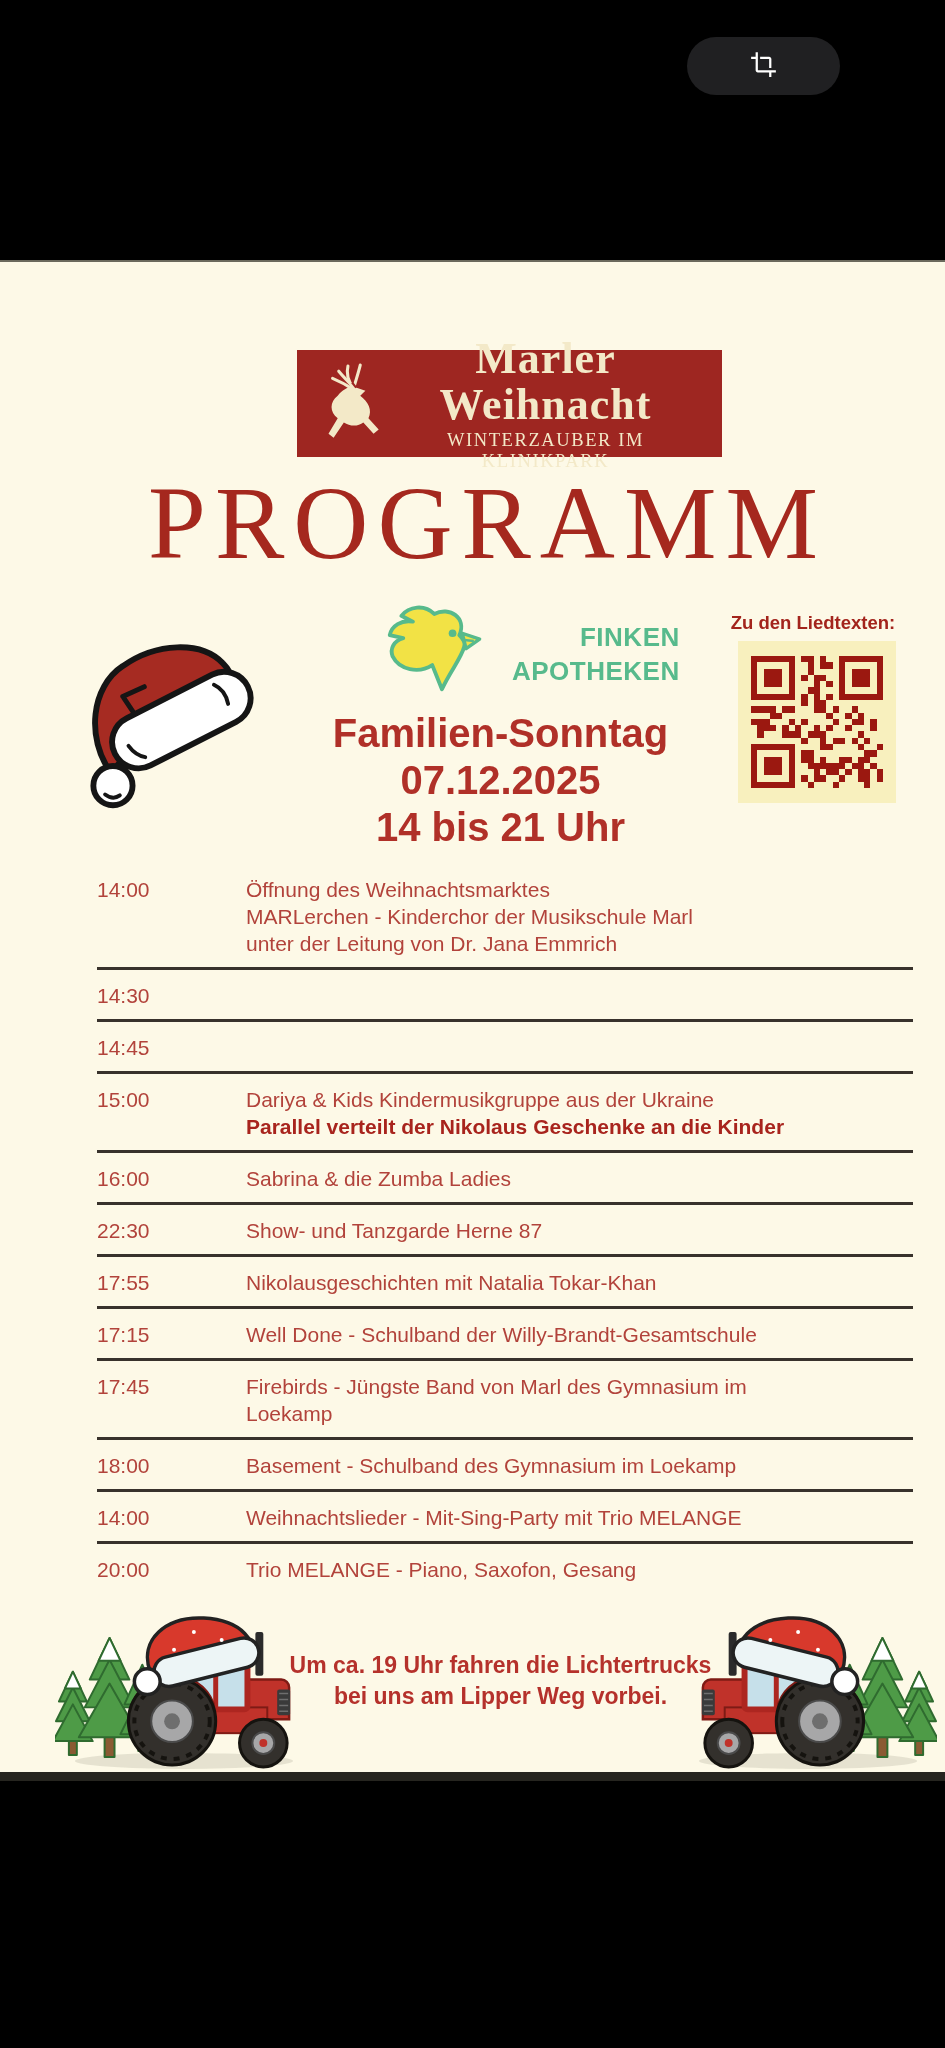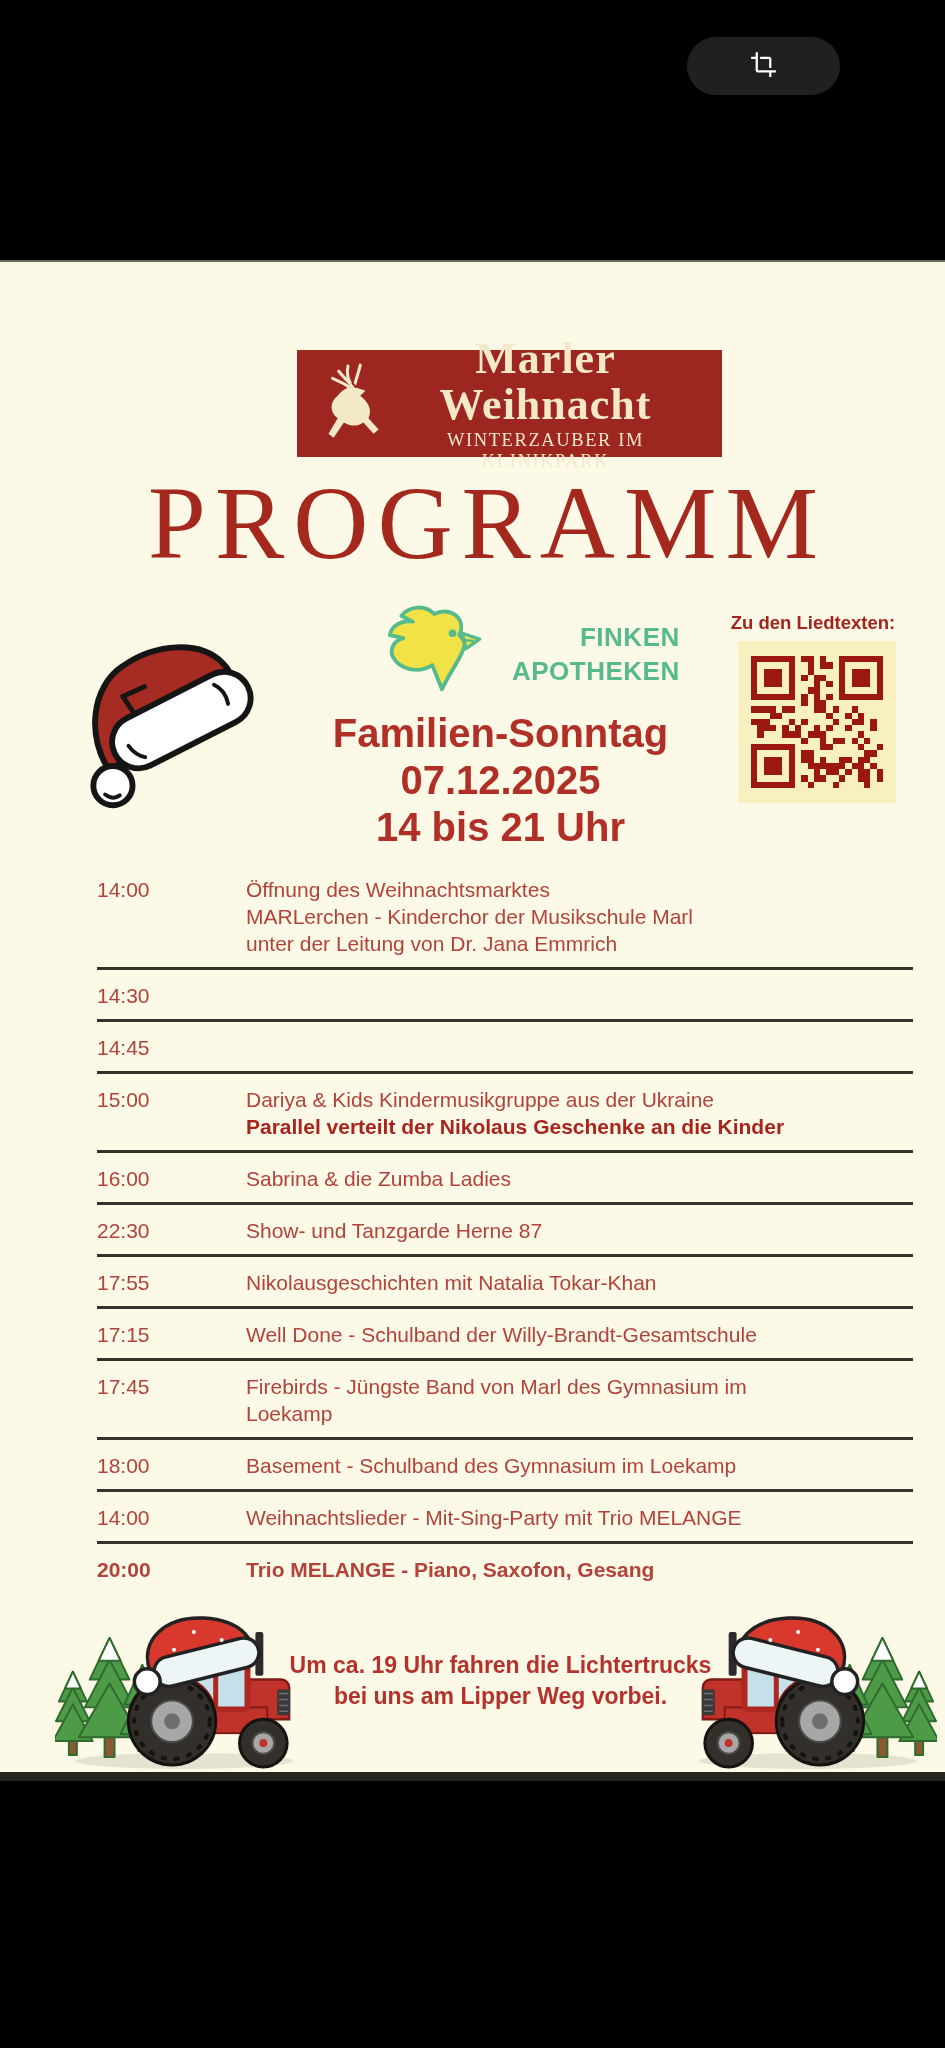--- a/index.html
+++ b/index.html
@@ -47,21 +47,21 @@
   .qr-box{margin-top:7px;width:158px;height:162px;background:var(--qr-bg);
     display:flex;align-items:center;justify-content:center;box-sizing:border-box;}
   .qr-box svg{width:132px;height:132px;shape-rendering:crispEdges;}
   
   .dates{position:absolute;left:0;top:448px;width:945px;text-align:center;
     color:var(--heading-red);font-weight:bold;font-size:40px;line-height:47px;
     transform:translateX(28px);}
   
   .schedule{position:absolute;left:97px;top:602px;width:816px;}
   .row{display:flex;padding:12px 0 10px 0;border-bottom:3px solid var(--separator);}
-  .row:last-child{border-bottom:none;font-weight:bold;}
+  .row:last-child{border-bottom:none;}
   .time{flex:0 0 125px;font-size:21px;line-height:27px;color:var(--schedule-red);}
   .desc{flex:1;font-size:21px;line-height:27px;color:var(--schedule-red);margin-left:24px;}
   .desc .line.bold{font-weight:bold;color:var(--bold-red);}
   
   .footer-note{position:absolute;left:0;top:1388px;width:945px;text-align:center;
     color:var(--footer-red);font-weight:bold;font-size:23px;line-height:31px;
     transform:translateX(28px);}
   .tractor{position:absolute;top:1348px;width:248px;height:164px;}
   .tractor-left{left:55px;}
   .tractor-right{right:8px;transform:scaleX(-1);}

